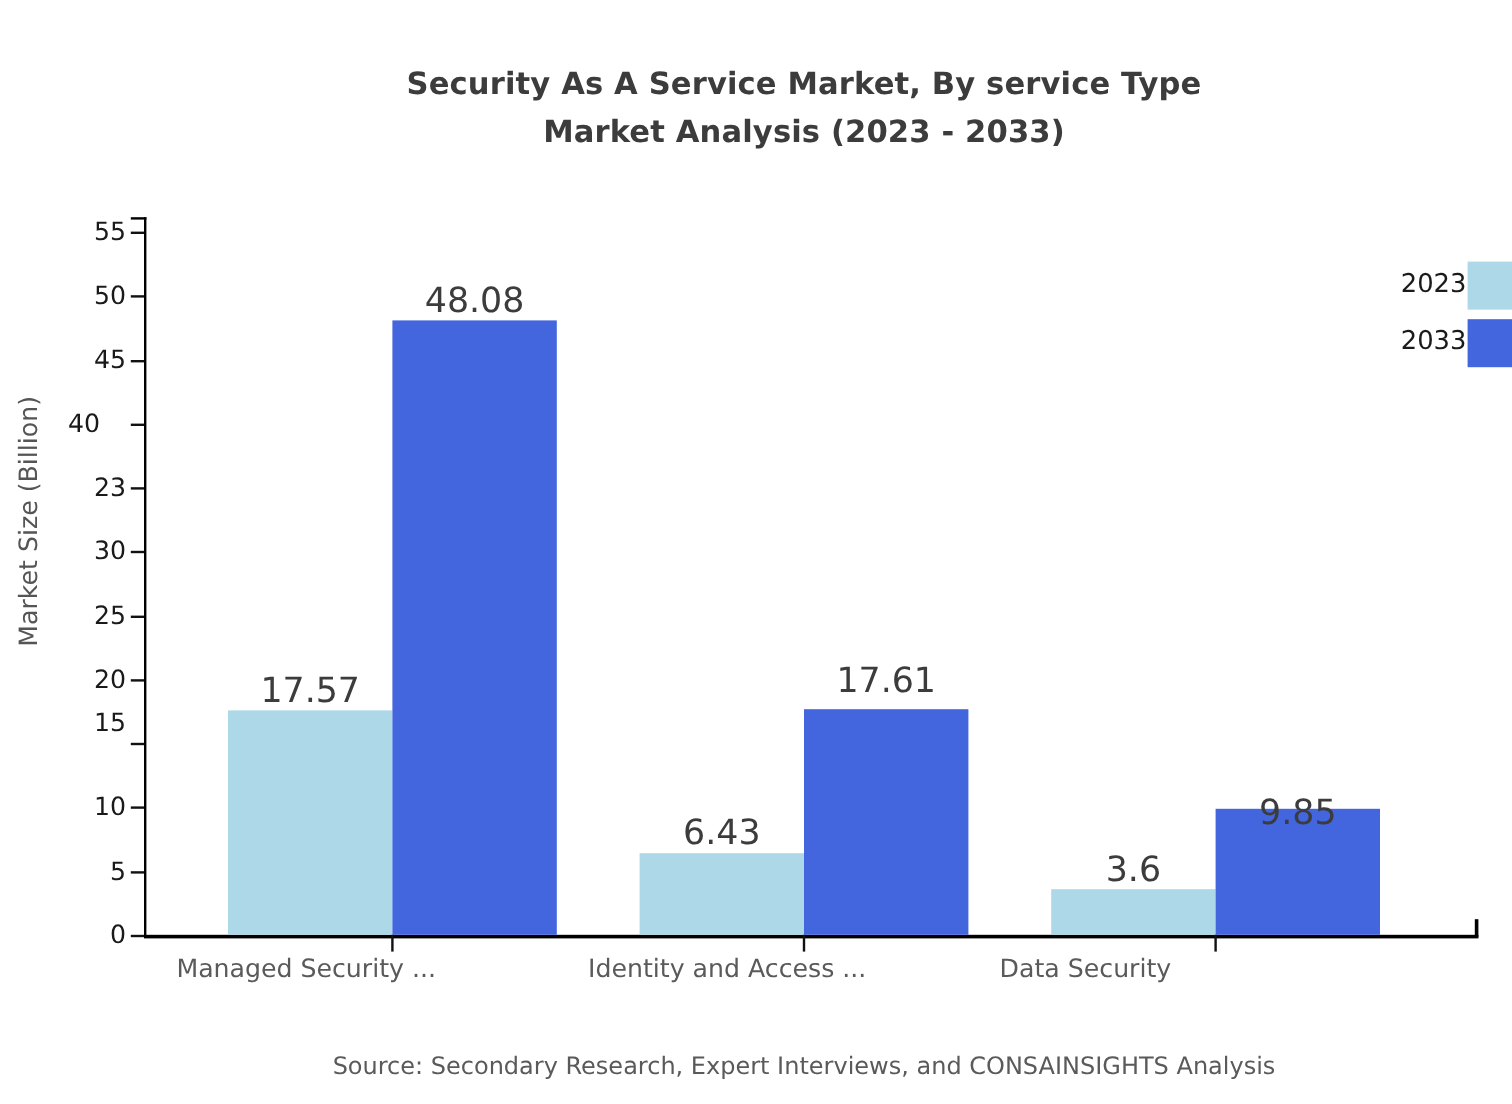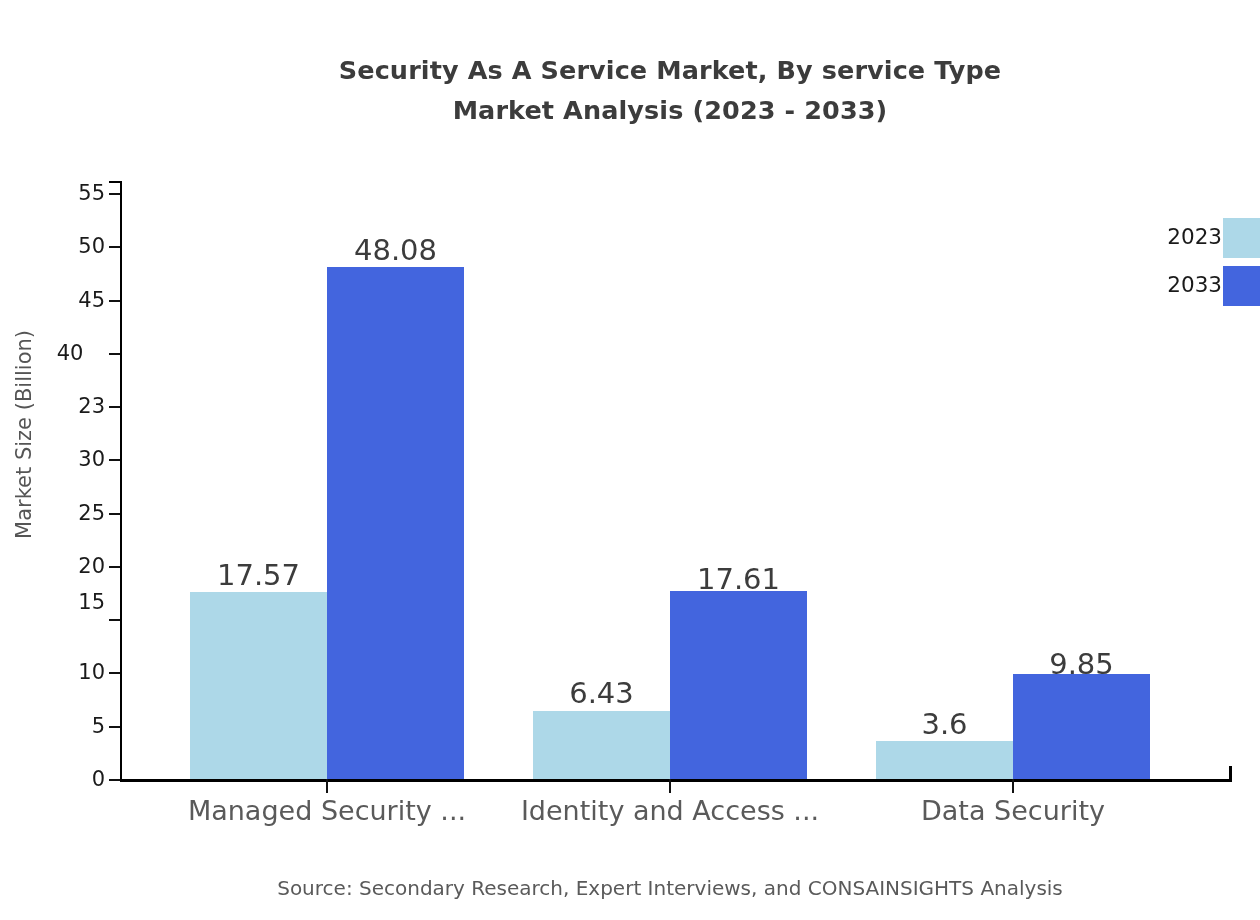--- a/index.html
+++ b/index.html
@@ -106,22 +106,22 @@
     position: absolute;
     top: 598px;
     width: 2.6px;
     height: 14px;
     background: #111111;
   }
   .xtick-label {
     position: absolute;
     top: 614px;
     width: 360px;
-    text-align: center;
-    font-size: 27px;
+    text-align: left;
+    font-size: 21px;
     color: #5a5a5a;
     white-space: nowrap;
   }
 
   
   .yaxis-title {
     position: absolute;
     left: 12px;
     top: 330px;
     font-size: 21px;
@@ -229,25 +229,25 @@
         <div class="ytick-label" style="top: 12.03px;">55</div>
       </div>
     <div id="bars">
         <div class="bar" style="left: 70px; width: 137px; height: 187.191px; bottom: 2px; background: rgb(173, 216, 232);"></div>
         <div class="bar-label" style="left: 40px; width: 197px; top: 376.809px;">17.57</div>
         <div class="bar" style="left: 207px; width: 137px; height: 512.244px; bottom: 2px; background: rgb(67, 101, 222);"></div>
         <div class="bar-label" style="left: 177px; width: 197px; top: 51.7557px;">48.08</div>
         <div class="bar" style="left: 413px; width: 137px; height: 68.5052px; bottom: 2px; background: rgb(173, 216, 232);"></div>
         <div class="bar-label" style="left: 383px; width: 197px; top: 495.495px;">6.43</div>
         <div class="bar" style="left: 550px; width: 137px; height: 187.617px; bottom: 2px; background: rgb(67, 101, 222);"></div>
-        <div class="bar-label" style="left: 520px; width: 197px; top: 381px;">17.61</div>
+        <div class="bar-label" style="left: 520px; width: 197px; top: 369px;">17.61</div>
         <div class="bar" style="left: 756px; width: 137px; height: 38.3544px; bottom: 2px; background: rgb(173, 216, 232);"></div>
         <div class="bar-label" style="left: 726px; width: 197px; top: 525.646px;">3.6</div>
         <div class="bar" style="left: 893px; width: 137px; height: 104.942px; bottom: 2px; background: rgb(67, 101, 222);"></div>
-        <div class="bar-label" style="left: 863px; width: 197px; top: 466px;">9.85</div>
+        <div class="bar-label" style="left: 863px; width: 197px; top: 479px;">9.85</div>
       </div>
     <div id="xticks">
         <div class="xtick" style="left: 205.7px;"></div>
         <div class="xtick-label" style="left: 27px;">Managed Security ...</div>
         <div class="xtick" style="left: 548.7px;"></div>
         <div class="xtick-label" style="left: 370px;">Identity and Access ...</div>
         <div class="xtick" style="left: 891.7px;"></div>
         <div class="xtick-label" style="left: 713px;">Data Security</div>
       </div>
   </div>

